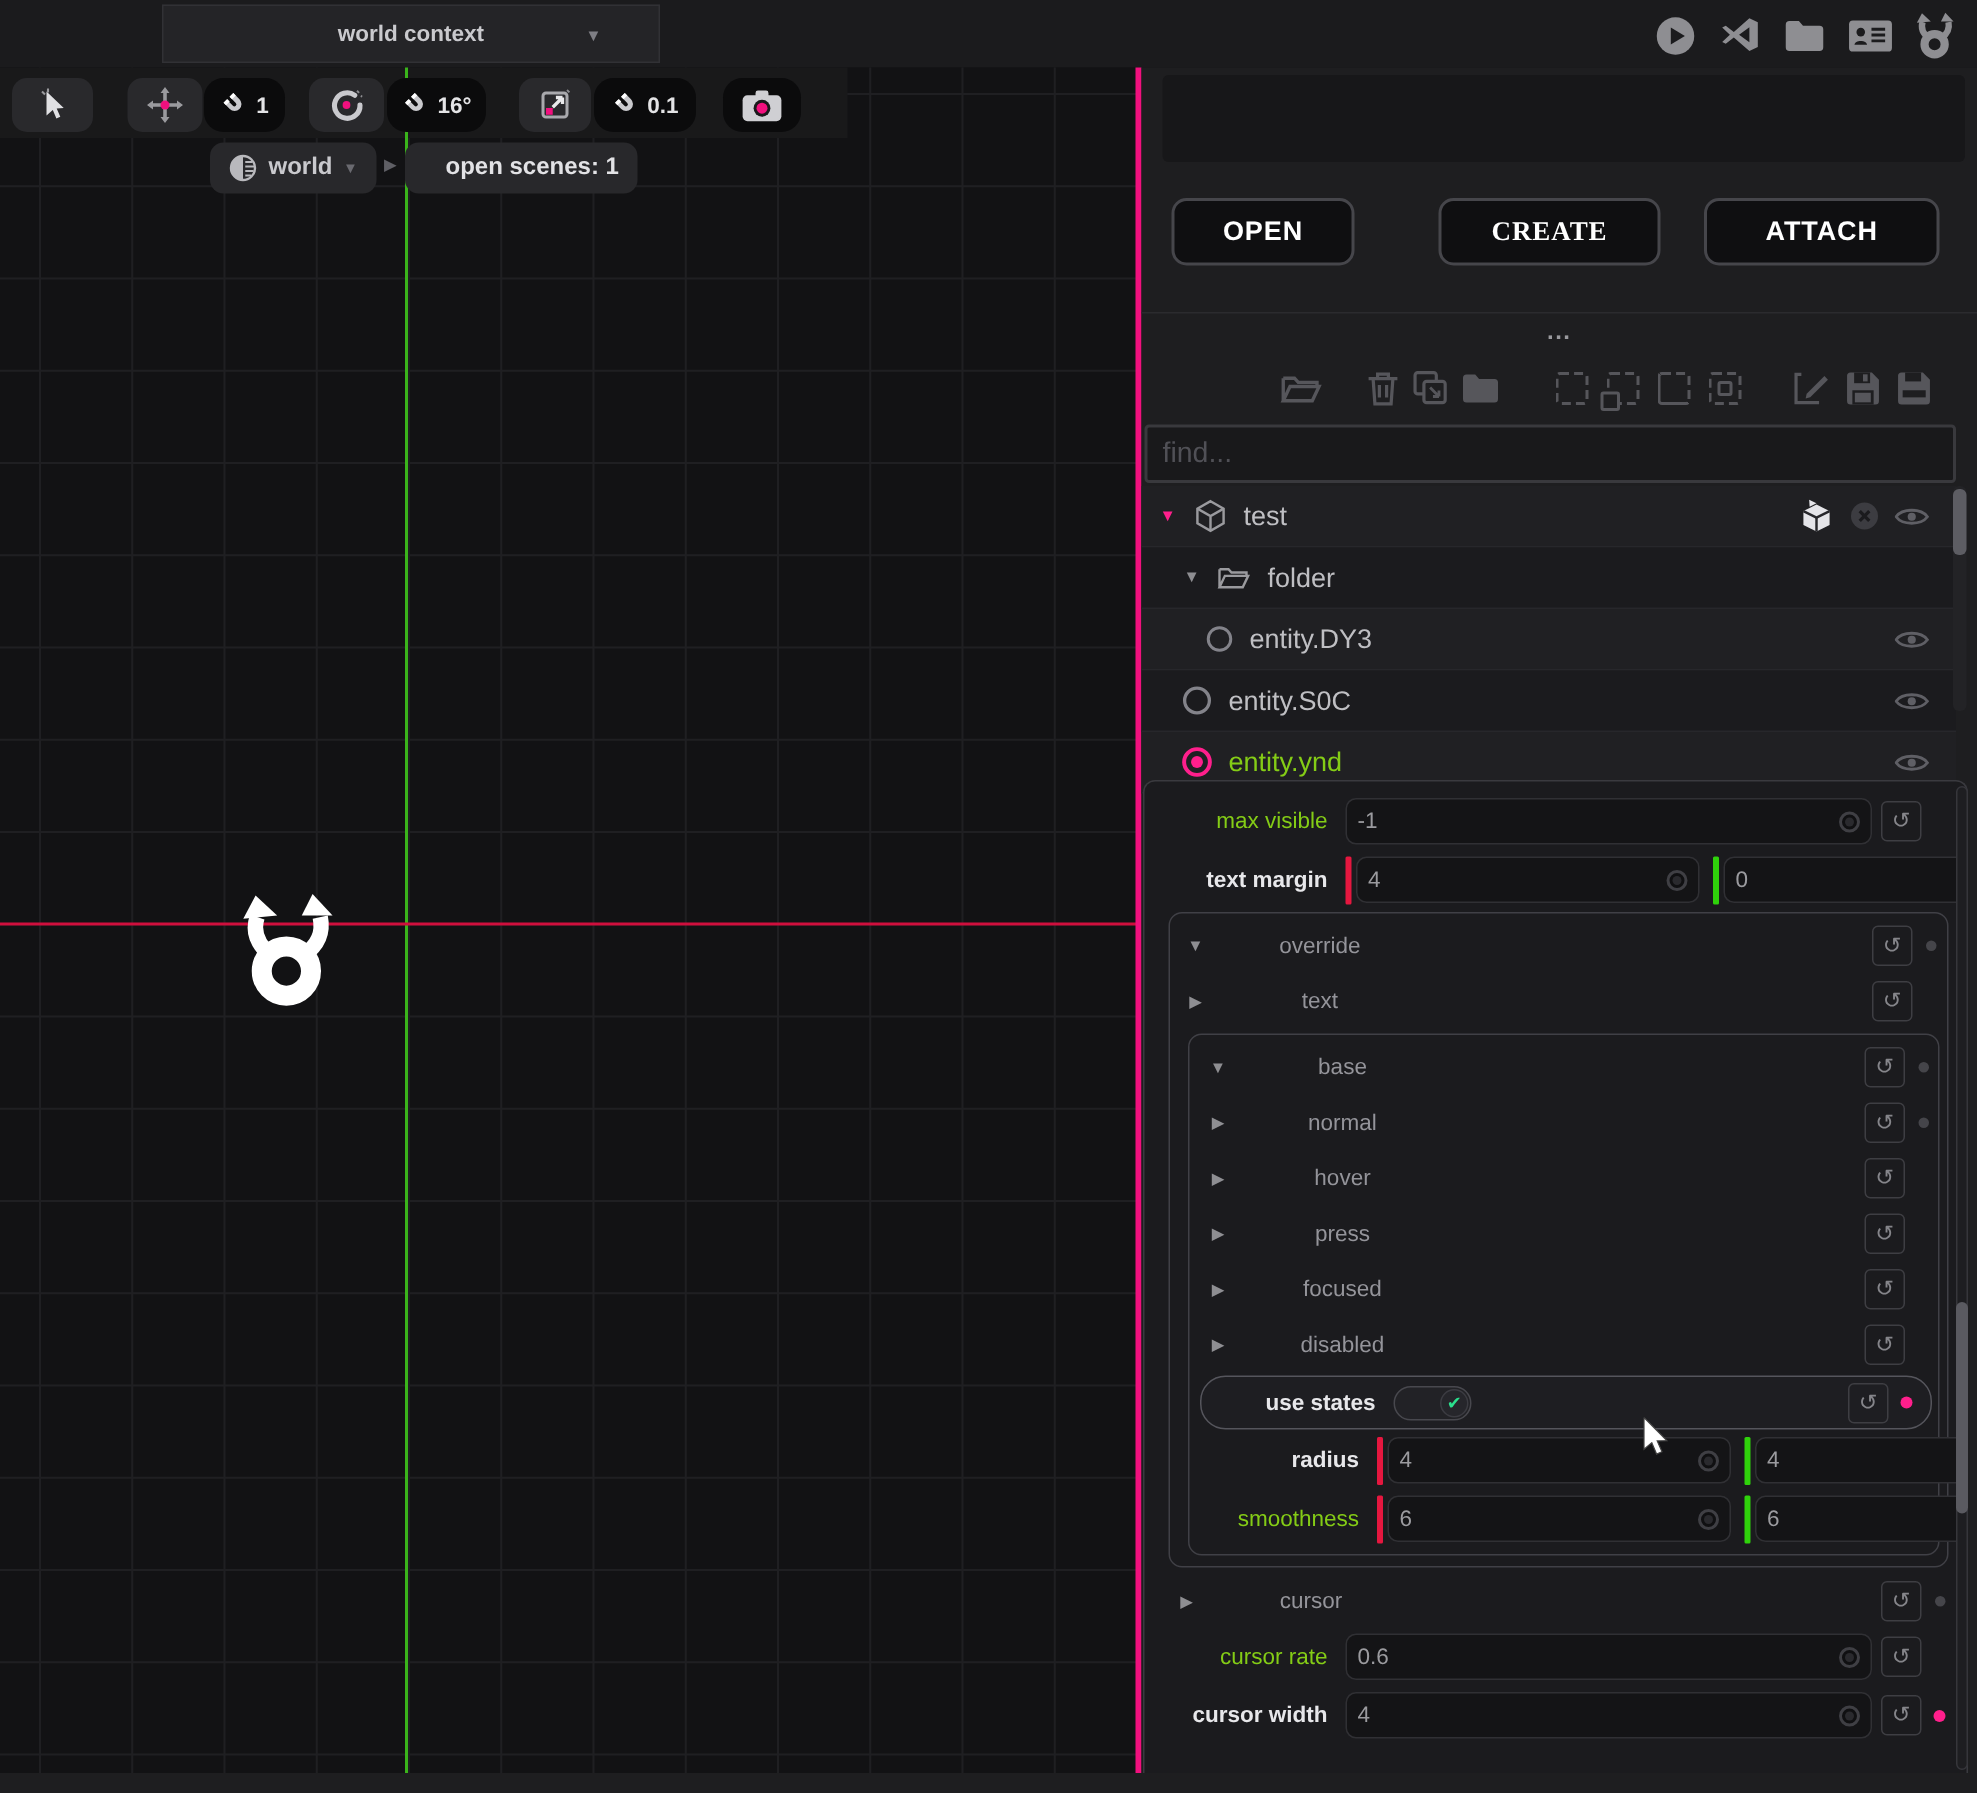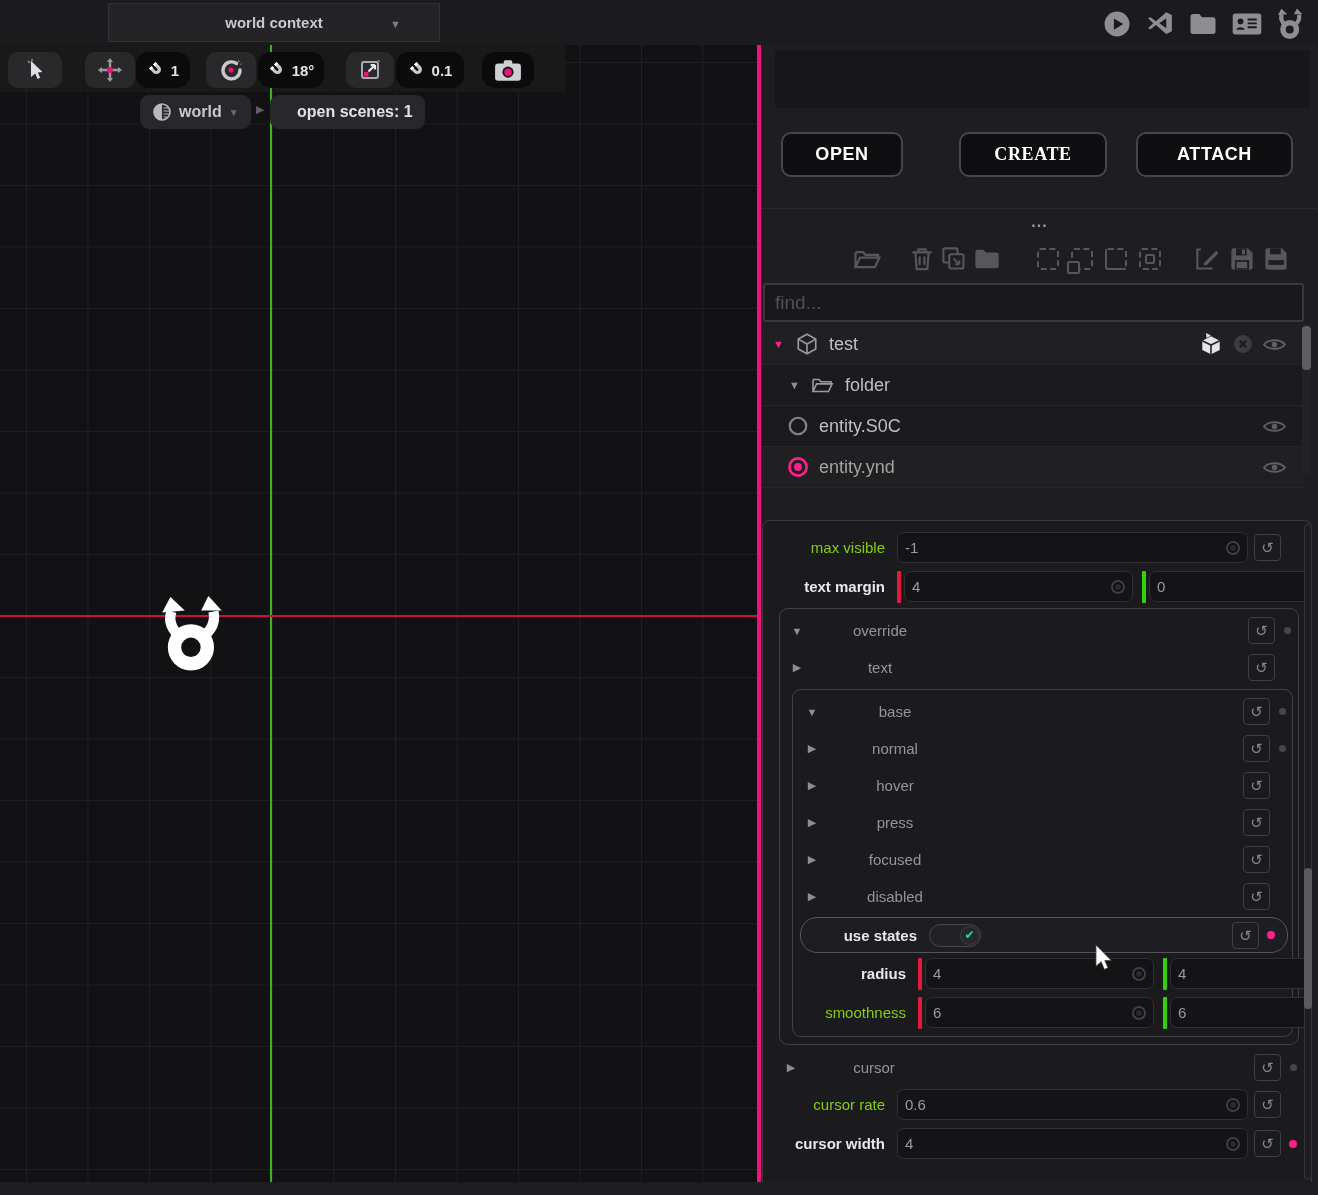--- a/index.html
+++ b/index.html
@@ -215,21 +215,21 @@
     <svg width="24" height="24" viewBox="0 0 24 24">
         <path d="M17.5 5.5 A8.5 8.5 0 1 0 21 12" fill="none" stroke="#c9c9cd" stroke-width="3.4" stroke-linecap="round"></path>
         <circle cx="12" cy="12" r="2.6" fill="#f1107e"></circle>
         <path d="M19 2.5 l1.4 1.4 M21.5 6 l1 .4" stroke="#8e8e92" stroke-width="1.3"></path>
       </svg>
   </div>
   <div class="tbtn dark" style="left:258px; width:66px;">
     <svg width="20" height="20">
         <use href="#magnet"></use>
       </svg>
-    <span class="snapval">18°</span>
+    <span class="snapval">16°</span>
   </div>
   <div class="tbtn" style="left:346px; width:48px;">
     <svg width="24" height="24" viewBox="0 0 24 24">
         <rect x="4" y="4" width="16" height="16" rx="2" fill="none" stroke="#a9a9ad" stroke-width="2"></rect>
         <path d="M10.5 13.5 L17 7 M17 7 h-4.4 M17 7 v4.4" stroke="#e8e8ea" stroke-width="2.2"></path>
         <rect x="6" y="14" width="4.5" height="4.5" fill="#f1107e"></rect>
         <path d="M20 2 l1.6 1.6" stroke="#8e8e92" stroke-width="1.3"></path>
       </svg>
   </div>
   <div class="tbtn dark" style="left:396px; width:68px;">
@@ -375,37 +375,48 @@
       </span>
     </div>
     <div class="trow b">
       <span class="exp grey" style="margin-left:28px;">▼</span>
       <svg width="24" height="20" viewBox="0 0 24 19" style="margin-left:8px;" fill="none" stroke="#9a9a9e" stroke-width="1.6">
           <path d="M2 4 h6 l2 2.2 h10 v2.2"></path>
           <path d="M2 16 V4 M2 16 h15.5 l3.6 -7.6 H5.6 L2 16 Z"></path>
         </svg>
       <span class="lbl">folder</span>
     </div>
+    <div class="trow a">
+      <svg width="20" height="20" viewBox="0 0 20 20" style="margin-left:42px;">
+          <circle cx="10" cy="10" r="7.5" fill="none" stroke="#83838a" stroke-width="2"></circle>
+        </svg>
+      <span class="lbl">entity.DY3</span>
+      <span class="right">
+          <svg width="23" height="15" style="color:#5f5f65">
+            <use href="#eye"></use>
+          </svg>
+        </span>
+    </div>
     <div class="trow b">
       <svg width="22" height="22" viewBox="0 0 20 20" style="margin-left:26px;">
           <circle cx="10" cy="10" r="7.5" fill="none" stroke="#83838a" stroke-width="2"></circle>
         </svg>
       <span class="lbl">entity.S0C</span>
       <span class="right">
           <svg width="23" height="15" style="color:#5f5f65">
             <use href="#eye"></use>
           </svg>
         </span>
     </div>
     <div class="trow a">
       <svg width="22" height="22" viewBox="0 0 20 20" style="margin-left:26px;">
           <circle cx="10" cy="10" r="7.8" fill="none" stroke="#ff1f8c" stroke-width="2.4"></circle>
           <circle cx="10" cy="10" r="3.6" fill="#ff1f8c"></circle>
         </svg>
-      <span class="lbl" style="color:#a3a3a3">entity.ynd</span>
+      <span class="lbl" style="color:#84cc16">entity.ynd</span>
       <span class="right">
           <svg width="23" height="15" style="color:#5f5f65">
             <use href="#eye"></use>
           </svg>
         </span>
     </div>
   </div>
 
   <div id="props">
 

